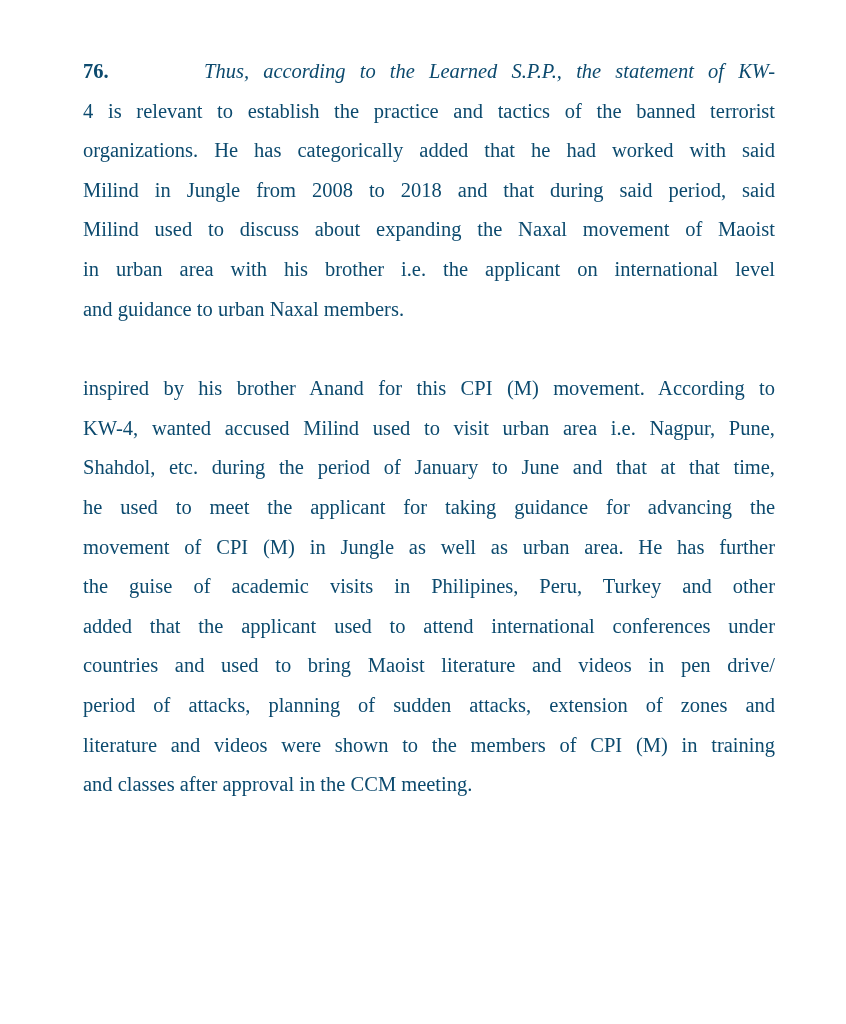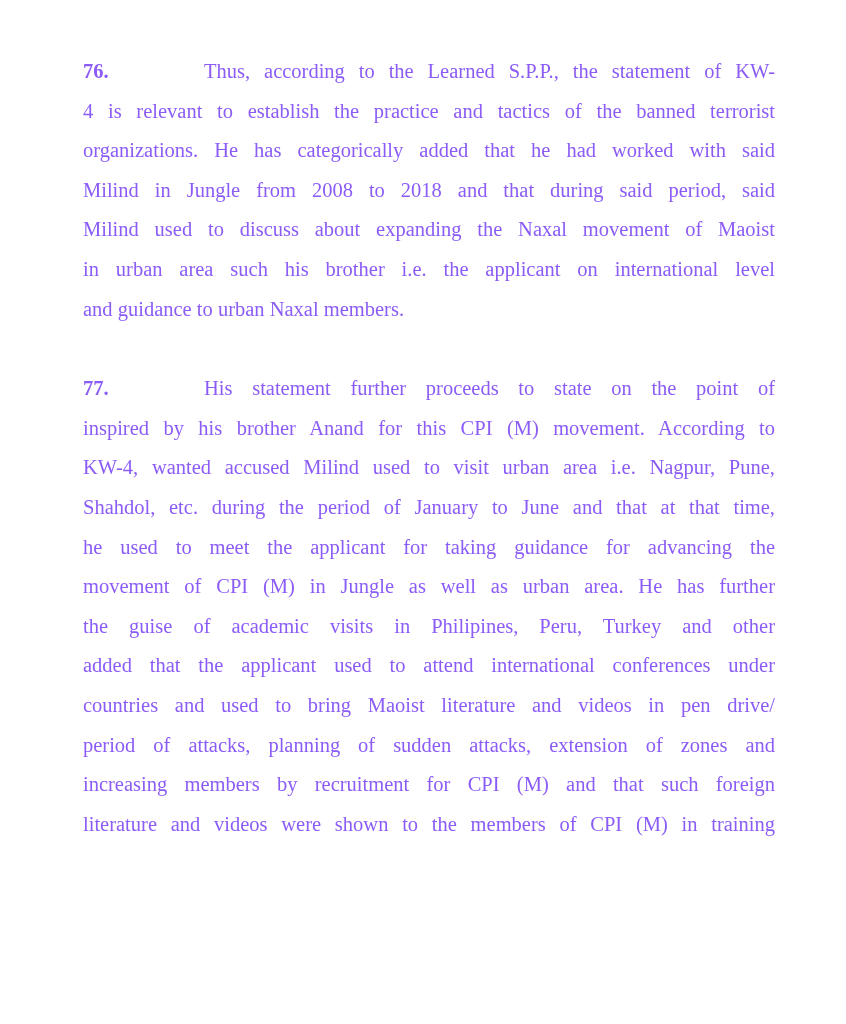--- a/index.html
+++ b/index.html
@@ -13,21 +13,21 @@
       overflow: hidden;
       position: relative;
     }
     .page {
       position: absolute;
       left: 83px;
       top: 52px;
       width: 692px;
       font-family: "Liberation Serif", "DejaVu Serif", serif;
       font-size: 20.5px;
-      color: #8b5cf6;
+      color: #0c4a6e;
     }
     .para {
       margin: 0;
     }
     .para-line {
       display: block;
       height: 39.6px;
       line-height: 39.6px;
       white-space: nowrap;
       text-align: justify;
@@ -48,53 +48,50 @@
     .first-line {
       display: flex;
       height: 39.6px;
       line-height: 39.6px;
       white-space: nowrap;
     }
     .first-line .rest {
       flex: 1;
       text-align: justify;
       text-align-last: justify;
+      font-style: italic;
     }
   </style>
 </head>
 <body>
 
 <div class="page">
 
   <div class="para">
     <div class="first-line">
       <span class="para-num">76.</span>
       <span class="rest">Thus, according to the Learned S.P.P., the statement of KW-</span>
     </div>
     <span class="para-line">4 is relevant to establish the practice and tactics of the banned terrorist</span>
     <span class="para-line">organizations. He has categorically added that he had worked with said</span>
     <span class="para-line">Milind in Jungle from 2008 to 2018 and that during said period, said</span>
     <span class="para-line">Milind used to discuss about expanding the Naxal movement of Maoist</span>
-    <span class="para-line">in urban area such his brother i.e. the applicant on international level</span>
+    <span class="para-line">in urban area with his brother i.e. the applicant on international level</span>
     <span class="para-line last">and guidance to urban Naxal members.</span>
   </div>
 
   <div class="para-gap"></div>
 
   <div class="para">
-    <div class="first-line">
-      <span class="para-num">77.</span>
-      <span class="rest">His statement further proceeds to state on the point of</span>
-    </div>
     <span class="para-line">inspired by his brother Anand for this CPI (M) movement. According to</span>
     <span class="para-line">KW-4, wanted accused Milind used to visit urban area i.e. Nagpur, Pune,</span>
     <span class="para-line">Shahdol, etc. during the period of January to June and that at that time,</span>
     <span class="para-line">he used to meet the applicant for taking guidance for advancing the</span>
     <span class="para-line">movement of CPI (M) in Jungle as well as urban area. He has further</span>
     <span class="para-line">the guise of academic visits in Philipines, Peru, Turkey and other</span>
     <span class="para-line">added that the applicant used to attend international conferences under</span>
     <span class="para-line">countries and used to bring Maoist literature and videos in pen drive/</span>
     <span class="para-line">period of attacks, planning of sudden attacks, extension of zones and</span>
-    <span class="para-line">increasing members by recruitment for CPI (M) and that such foreign</span>
     <span class="para-line">literature and videos were shown to the members of CPI (M) in training</span>
+    <span class="para-line last">and classes after approval in the CCM meeting.</span>
   </div>
 
 </div>
 
 </body></html>

